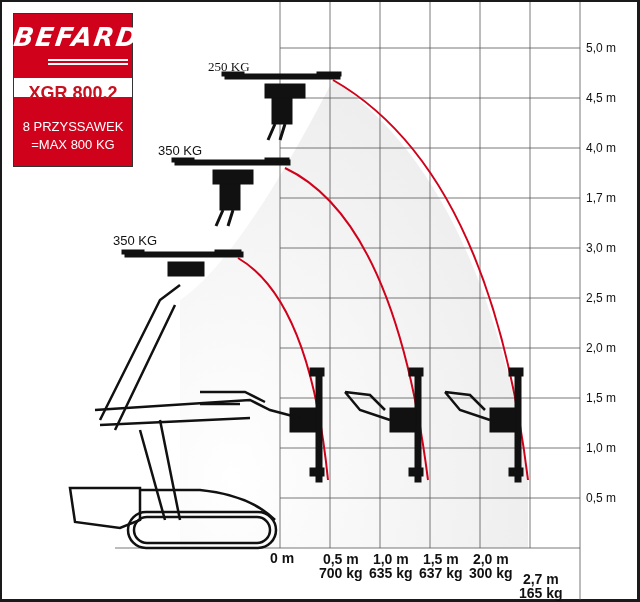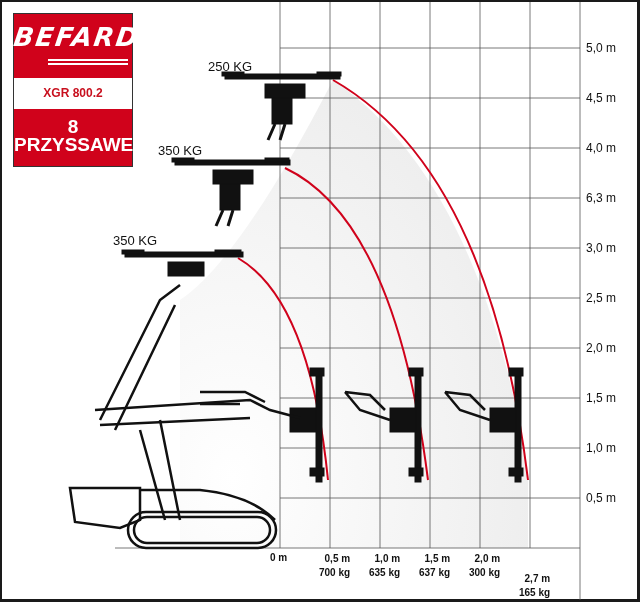--- a/index.html
+++ b/index.html
@@ -6,26 +6,26 @@
   body { width: 640px; height: 602px; background: #ffffff; position: relative; overflow: hidden;
          font-family: "Liberation Sans", sans-serif; }
   #frame { position: absolute; left: 0; top: 0; width: 640px; height: 602px; box-sizing: border-box;
            border: 2px solid #1a1a1a; border-right-width: 3px; border-bottom-width: 3px; background: #fff; }
   #logo-box { position: absolute; left: 13px; top: 13px; width: 120px; height: 154px; background: #d0021b;
               border: 1px solid #333; box-sizing: border-box; }
   #brand { position: absolute; left: 0; top: 8px; width: 118px; text-align: center; color: #fff;
            font-family: "DejaVu Sans", sans-serif; font-weight: bold; font-style: italic; font-size: 26px; letter-spacing: 2px;
            transform: skewX(-8deg); }
   #brand-lines { position: absolute; left: 34px; top: 45px; width: 80px; height: 6px; border-top: 2px solid #fff; border-bottom: 2px solid #fff; box-sizing: border-box; }
-  #model-band { position: absolute; left: 0; top: 64px; width: 118px; height: 31px; background: #fff;
-                color: #c8101e; font-weight: bold; font-size: 12px; text-align: center; line-height: 30px; }
-  #spec { position: absolute; left: 0; top: 104px; width: 118px; color: #fff; font-weight: bold; font-size: 19px;
+  #model-band { position: absolute; left: 0; top: 64px; width: 118px; height: 19px; background: #fff;
+                color: #c8101e; font-weight: bold; font-size: 18px; text-align: center; line-height: 30px; }
+  #spec { position: absolute; left: 0; top: 104px; width: 118px; color: #fff; font-weight: normal; font-size: 13px;
           text-align: center; line-height: 18px; }
   .ylabel { position: absolute; left: 586px; font-size: 12px; font-weight: normal; color: #111; }
-  .xlabel { position: absolute; font-size: 10px; font-weight: bold; color: #111; line-height: 14px; text-align: right; }
+  .xlabel { position: absolute; font-size: 14px; font-weight: bold; color: #111; line-height: 14px; text-align: center; }
   .loadlabel { position: absolute; font-size: 13px; color: #111; }
   svg { position: absolute; left: 0; top: 0; }
 </style>
 </head>
 <body>
 
 <div id="frame"></div>
 
 <svg width="640" height="602">
   <defs>
@@ -116,31 +116,32 @@
     <rect x="134" y="517" width="136" height="26" rx="13"></rect>
   </g>
 </svg>
 
 <div id="logo-box">
   <div id="brand">BEFARD</div>
   <div id="brand-lines"></div>
   <div id="model-band">XGR 800.2</div>
   <div id="spec">
     <div>8 PRZYSSAWEK</div>
+    <div>=MAX 800 KG</div>
   </div>
 </div>
 
-<div class="loadlabel" style="left:208px; top:59px;">250 KG</div>
+<div class="loadlabel" style="left:208px; top:59px;font-family:Liberation Serif, serif;">250 KG</div>
 <div class="loadlabel" style="left:158px; top:143px;">350 KG</div>
 <div class="loadlabel" style="left:113px; top:233px;">350 KG</div>
 
 <div class="ylabel" style="top:41px;">5,0 m</div>
 <div class="ylabel" style="top:91px;">4,5 m</div>
 <div class="ylabel" style="top:141px;text-align:center;">4,0 m</div>
-<div class="ylabel" style="top:191px;">6,3 m</div>
+<div class="ylabel" style="top:191px;">1,7 m</div>
 <div class="ylabel" style="top:241px;">3,0 m</div>
 <div class="ylabel" style="top:291px;">2,5 m</div>
 <div class="ylabel" style="top:341px;">2,0 m</div>
 <div class="ylabel" style="top:391px;">1,5 m</div>
 <div class="ylabel" style="top:441px;">1,0 m</div>
 <div class="ylabel" style="top:491px;">0,5 m</div>
 
 <div class="xlabel" style="left:270px; top:551px;">
   <div>0 m</div>
 </div>

